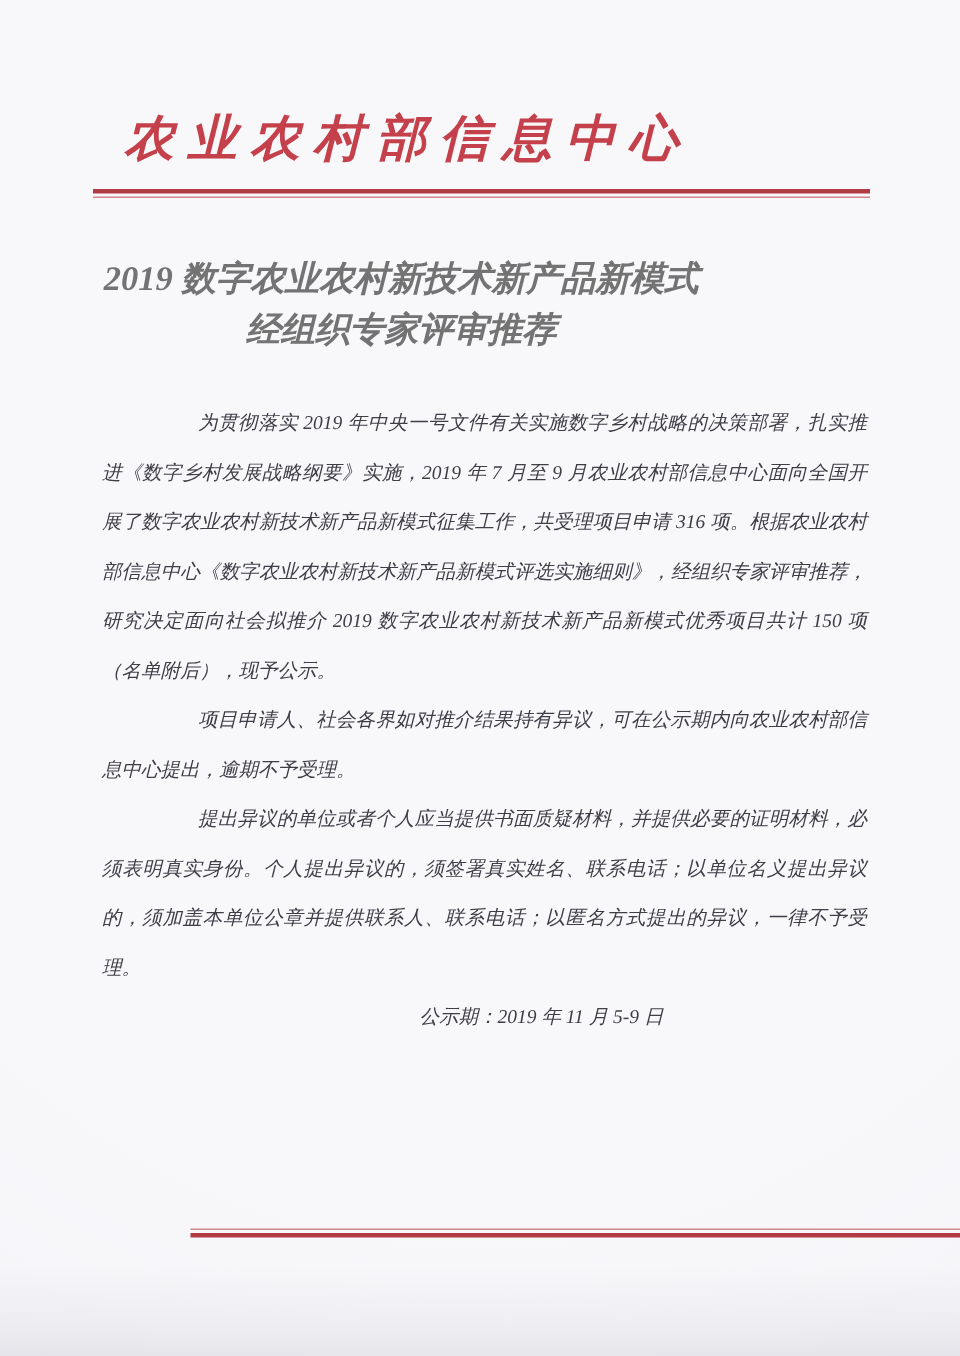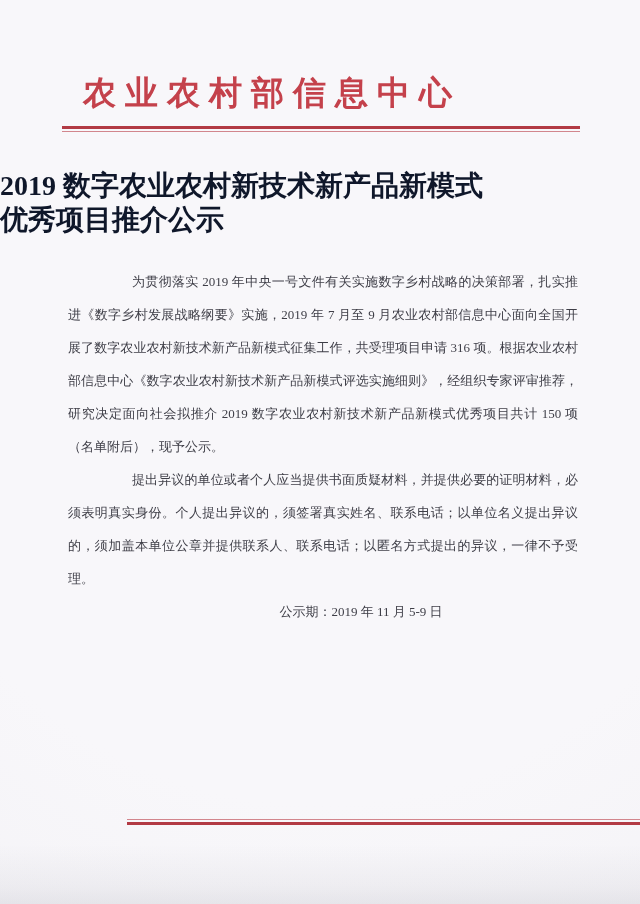--- a/index.html
+++ b/index.html
@@ -9,20 +9,21 @@
     overflow: hidden;
     position: relative;
     background:
       radial-gradient(ellipse 120% 90% at 50% 35%, #f8f7fa 60%, #f3f2f6 100%);
     font-family: "Liberation Serif", "DejaVu Serif", serif;
   }
   .page {
     position: relative;
     width: 535px;
     height: 904px;
+    font-style: italic;
   }
   
   .org-name {
     padding-top: 74px;
     text-align: center;
     font-size: 33px;
     line-height: 38px;
     font-weight: bold;
     letter-spacing: 9px;
     color: #c4414b;
@@ -33,24 +34,24 @@
   .rule { margin-left: 62px; width: 518px; }
   .rule-header { margin-top: 14px; }
   .rule-thick { height: 3px; background: #b23a44; }
   .rule-thin  { height: 1px; background: #d2868d; }
   .rule-header .rule-thin { margin-top: 2px; }
   .rule-footer { position: absolute; left: 65px; top: 819px; width: 515px; }
   .rule-footer .rule-thick { margin-top: 2px; }
   
   .doc-title {
     margin-top: 37px;
-    text-align: left;
-    color: #0f172a;
+    text-align: center;
+    color: #737373;
     font-weight: bold;
-    font-size: 28px;
+    font-size: 23px;
     line-height: 34px;
   }
   
   .doc-body {
     margin: 28px 62px 0 68px;
     width: 510px;
     color: #3e3e47;
     font-size: 13px;
     line-height: 33px;
     text-align: justify;
@@ -81,26 +82,27 @@
 
   <div class="org-name">农业农村部信息中心</div>
 
   <div class="rule rule-header">
     <div class="rule-thick"></div>
     <div class="rule-thin"></div>
   </div>
 
   <div class="doc-title">
     <div>2019 数字农业农村新技术新产品新模式</div>
-    <div>优秀项目推介公示</div>
+    <div>经组织专家评审推荐</div>
   </div>
 
   <div class="doc-body">
 
     <p>为贯彻落实 2019 年中央一号文件有关实施数字乡村战略的决策部署，扎实推进《数字乡村发展战略纲要》实施，2019 年 7 月至 9 月农业农村部信息中心面向全国开展了数字农业农村新技术新产品新模式征集工作，共受理项目申请 316 项。根据农业农村部信息中心《数字农业农村新技术新产品新模式评选实施细则》，经组织专家评审推荐，研究决定面向社会拟推介 2019 数字农业农村新技术新产品新模式优秀项目共计 150 项（名单附后），现予公示。</p>
+      <p>项目申请人、社会各界如对推介结果持有异议，可在公示期内向农业农村部信息中心提出，逾期不予受理。</p>
       <p>提出异议的单位或者个人应当提供书面质疑材料，并提供必要的证明材料，必须表明真实身份。个人提出异议的，须签署真实姓名、联系电话；以单位名义提出异议的，须加盖本单位公章并提供联系人、联系电话；以匿名方式提出的异议，一律不予受理。</p>
       <p class="date-line">公示期：2019 年 11 月 5-9 日</p>
   </div>
 
   <div class="rule rule-footer">
     <div class="rule-thin"></div>
     <div class="rule-thick"></div>
   </div>
 
   <div class="bottom-shade"></div>

